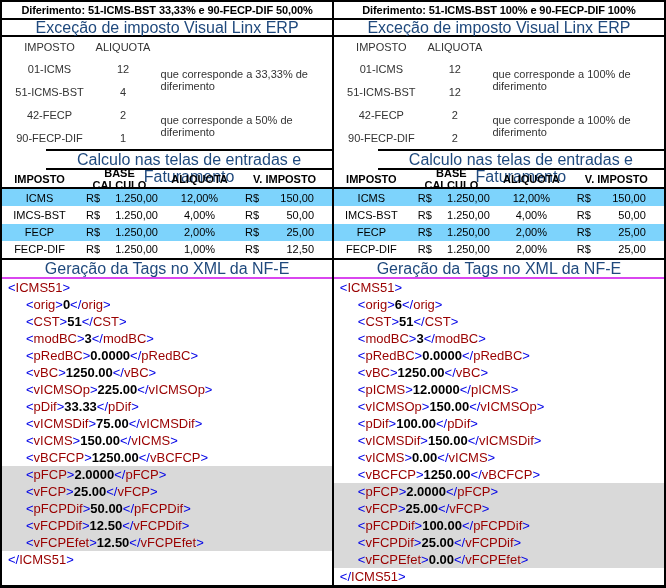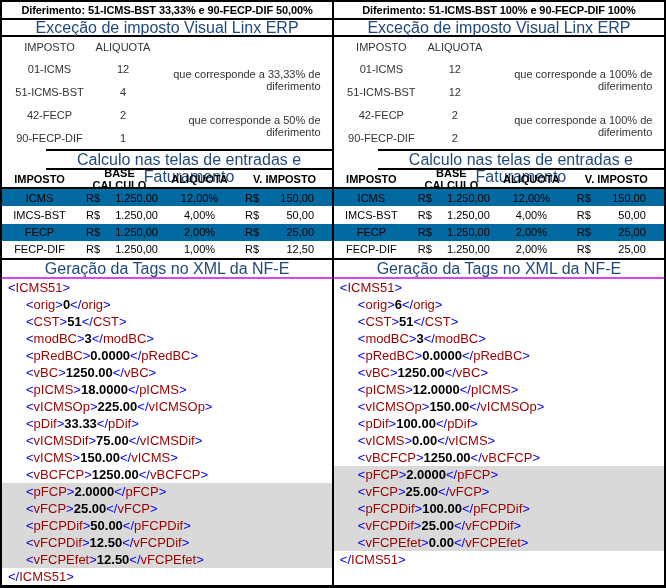--- a/index.html
+++ b/index.html
@@ -27,28 +27,28 @@
   .hdr-xml{height:21px;line-height:17px;border-top:2px solid #000;border-bottom:2px solid #d946ef;font-weight:normal;}
 
   
   .exc-table{
     height:112px;display:grid;
     grid-template-columns:95px 52px 1fr;
     grid-template-rows:20px 23px 23px 23px 23px;
     font-size:11px;color:#333;
   }
   .exc-cell{display:flex;align-items:center;justify-content:center;text-align:center;}
-  .exc-note{display:flex;align-items:center;justify-content:center;text-align:right;line-height:12px;}
+  .exc-note{display:flex;align-items:center;justify-content:center;text-align:left;line-height:12px;}
   .exc-note span{display:block;max-width:160px;}
 
   
   .calc-table{height:88px;display:flex;flex-direction:column;font-size:11px;color:#000;}
   .crow{display:flex;flex-direction:row;align-items:center;height:17.25px;}
   .crow.chead{height:19px;font-weight:bold;border-bottom:2px solid #000;}
-  .crow.shade{background:#0369a1;}
+  .crow.shade{background:#7dd3fc;}
   .cc{display:flex;align-items:center;justify-content:center;text-align:center;}
   .c-imp{width:75px;}
   .c-base{width:85px;justify-content:space-between;padding:0 4px 0 9px;}
   .c-aliq{width:75px;}
   .c-val{width:95px;justify-content:space-between;padding:0 18px 0 8px;}
   .chead .c-base,.chead .c-val{justify-content:center;padding:0;}
 
   
   .xml{height:306px;font-family:Liberation Sans, sans-serif;font-size:13px;}
   .xline{height:17px;line-height:17px;padding-left:6px;white-space:pre;}
@@ -142,21 +142,20 @@
         </div>
       </div>
     <div class="sec-hdr hdr-xml">Geração da Tags no XML da NF-E</div>
     <div class="xml" id="xml-0">
         <div class="xline"><span class="xb">&lt;</span><span class="xt">ICMS51</span><span class="xb">&gt;</span></div>
         <div class="xline child"><span class="xb">&lt;</span><span class="xt">orig</span><span class="xb">&gt;</span><span class="xv">0</span><span class="xb">&lt;/</span><span class="xt">orig</span><span class="xb">&gt;</span></div>
         <div class="xline child"><span class="xb">&lt;</span><span class="xt">CST</span><span class="xb">&gt;</span><span class="xv">51</span><span class="xb">&lt;/</span><span class="xt">CST</span><span class="xb">&gt;</span></div>
         <div class="xline child"><span class="xb">&lt;</span><span class="xt">modBC</span><span class="xb">&gt;</span><span class="xv">3</span><span class="xb">&lt;/</span><span class="xt">modBC</span><span class="xb">&gt;</span></div>
         <div class="xline child"><span class="xb">&lt;</span><span class="xt">pRedBC</span><span class="xb">&gt;</span><span class="xv">0.0000</span><span class="xb">&lt;/</span><span class="xt">pRedBC</span><span class="xb">&gt;</span></div>
         <div class="xline child"><span class="xb">&lt;</span><span class="xt">vBC</span><span class="xb">&gt;</span><span class="xv">1250.00</span><span class="xb">&lt;/</span><span class="xt">vBC</span><span class="xb">&gt;</span></div>
-        <div class="xline child"><span class="xb">&lt;</span><span class="xt">pICMS</span><span class="xb">&gt;</span><span class="xv">18.0000</span><span class="xb">&lt;/</span><span class="xt">pICMS</span><span class="xb">&gt;</span></div>
         <div class="xline child"><span class="xb">&lt;</span><span class="xt">vICMSOp</span><span class="xb">&gt;</span><span class="xv">225.00</span><span class="xb">&lt;/</span><span class="xt">vICMSOp</span><span class="xb">&gt;</span></div>
         <div class="xline child"><span class="xb">&lt;</span><span class="xt">pDif</span><span class="xb">&gt;</span><span class="xv">33.33</span><span class="xb">&lt;/</span><span class="xt">pDif</span><span class="xb">&gt;</span></div>
         <div class="xline child"><span class="xb">&lt;</span><span class="xt">vICMSDif</span><span class="xb">&gt;</span><span class="xv">75.00</span><span class="xb">&lt;/</span><span class="xt">vICMSDif</span><span class="xb">&gt;</span></div>
         <div class="xline child"><span class="xb">&lt;</span><span class="xt">vICMS</span><span class="xb">&gt;</span><span class="xv">150.00</span><span class="xb">&lt;/</span><span class="xt">vICMS</span><span class="xb">&gt;</span></div>
         <div class="xline child"><span class="xb">&lt;</span><span class="xt">vBCFCP</span><span class="xb">&gt;</span><span class="xv">1250.00</span><span class="xb">&lt;/</span><span class="xt">vBCFCP</span><span class="xb">&gt;</span></div>
         <div class="xline child shade"><span class="xb">&lt;</span><span class="xt">pFCP</span><span class="xb">&gt;</span><span class="xv">2.0000</span><span class="xb">&lt;/</span><span class="xt">pFCP</span><span class="xb">&gt;</span></div>
         <div class="xline child shade"><span class="xb">&lt;</span><span class="xt">vFCP</span><span class="xb">&gt;</span><span class="xv">25.00</span><span class="xb">&lt;/</span><span class="xt">vFCP</span><span class="xb">&gt;</span></div>
         <div class="xline child shade"><span class="xb">&lt;</span><span class="xt">pFCPDif</span><span class="xb">&gt;</span><span class="xv">50.00</span><span class="xb">&lt;/</span><span class="xt">pFCPDif</span><span class="xb">&gt;</span></div>
         <div class="xline child shade"><span class="xb">&lt;</span><span class="xt">vFCPDif</span><span class="xb">&gt;</span><span class="xv">12.50</span><span class="xb">&lt;/</span><span class="xt">vFCPDif</span><span class="xb">&gt;</span></div>
         <div class="xline child shade"><span class="xb">&lt;</span><span class="xt">vFCPEfet</span><span class="xb">&gt;</span><span class="xv">12.50</span><span class="xb">&lt;/</span><span class="xt">vFCPEfet</span><span class="xb">&gt;</span></div>
@@ -248,20 +247,21 @@
     <div class="xml" id="xml-1">
         <div class="xline"><span class="xb">&lt;</span><span class="xt">ICMS51</span><span class="xb">&gt;</span></div>
         <div class="xline child"><span class="xb">&lt;</span><span class="xt">orig</span><span class="xb">&gt;</span><span class="xv">6</span><span class="xb">&lt;/</span><span class="xt">orig</span><span class="xb">&gt;</span></div>
         <div class="xline child"><span class="xb">&lt;</span><span class="xt">CST</span><span class="xb">&gt;</span><span class="xv">51</span><span class="xb">&lt;/</span><span class="xt">CST</span><span class="xb">&gt;</span></div>
         <div class="xline child"><span class="xb">&lt;</span><span class="xt">modBC</span><span class="xb">&gt;</span><span class="xv">3</span><span class="xb">&lt;/</span><span class="xt">modBC</span><span class="xb">&gt;</span></div>
         <div class="xline child"><span class="xb">&lt;</span><span class="xt">pRedBC</span><span class="xb">&gt;</span><span class="xv">0.0000</span><span class="xb">&lt;/</span><span class="xt">pRedBC</span><span class="xb">&gt;</span></div>
         <div class="xline child"><span class="xb">&lt;</span><span class="xt">vBC</span><span class="xb">&gt;</span><span class="xv">1250.00</span><span class="xb">&lt;/</span><span class="xt">vBC</span><span class="xb">&gt;</span></div>
         <div class="xline child"><span class="xb">&lt;</span><span class="xt">pICMS</span><span class="xb">&gt;</span><span class="xv">12.0000</span><span class="xb">&lt;/</span><span class="xt">pICMS</span><span class="xb">&gt;</span></div>
         <div class="xline child"><span class="xb">&lt;</span><span class="xt">vICMSOp</span><span class="xb">&gt;</span><span class="xv">150.00</span><span class="xb">&lt;/</span><span class="xt">vICMSOp</span><span class="xb">&gt;</span></div>
         <div class="xline child"><span class="xb">&lt;</span><span class="xt">pDif</span><span class="xb">&gt;</span><span class="xv">100.00</span><span class="xb">&lt;/</span><span class="xt">pDif</span><span class="xb">&gt;</span></div>
+        <div class="xline child"><span class="xb">&lt;</span><span class="xt">vICMSDif</span><span class="xb">&gt;</span><span class="xv">150.00</span><span class="xb">&lt;/</span><span class="xt">vICMSDif</span><span class="xb">&gt;</span></div>
         <div class="xline child"><span class="xb">&lt;</span><span class="xt">vICMS</span><span class="xb">&gt;</span><span class="xv">0.00</span><span class="xb">&lt;/</span><span class="xt">vICMS</span><span class="xb">&gt;</span></div>
         <div class="xline child"><span class="xb">&lt;</span><span class="xt">vBCFCP</span><span class="xb">&gt;</span><span class="xv">1250.00</span><span class="xb">&lt;/</span><span class="xt">vBCFCP</span><span class="xb">&gt;</span></div>
         <div class="xline child shade"><span class="xb">&lt;</span><span class="xt">pFCP</span><span class="xb">&gt;</span><span class="xv">2.0000</span><span class="xb">&lt;/</span><span class="xt">pFCP</span><span class="xb">&gt;</span></div>
         <div class="xline child shade"><span class="xb">&lt;</span><span class="xt">vFCP</span><span class="xb">&gt;</span><span class="xv">25.00</span><span class="xb">&lt;/</span><span class="xt">vFCP</span><span class="xb">&gt;</span></div>
         <div class="xline child shade"><span class="xb">&lt;</span><span class="xt">pFCPDif</span><span class="xb">&gt;</span><span class="xv">100.00</span><span class="xb">&lt;/</span><span class="xt">pFCPDif</span><span class="xb">&gt;</span></div>
         <div class="xline child shade"><span class="xb">&lt;</span><span class="xt">vFCPDif</span><span class="xb">&gt;</span><span class="xv">25.00</span><span class="xb">&lt;/</span><span class="xt">vFCPDif</span><span class="xb">&gt;</span></div>
         <div class="xline child shade"><span class="xb">&lt;</span><span class="xt">vFCPEfet</span><span class="xb">&gt;</span><span class="xv">0.00</span><span class="xb">&lt;/</span><span class="xt">vFCPEfet</span><span class="xb">&gt;</span></div>
         <div class="xline"><span class="xb">&lt;/</span><span class="xt">ICMS51</span><span class="xb">&gt;</span></div>
       </div>
   </section>

